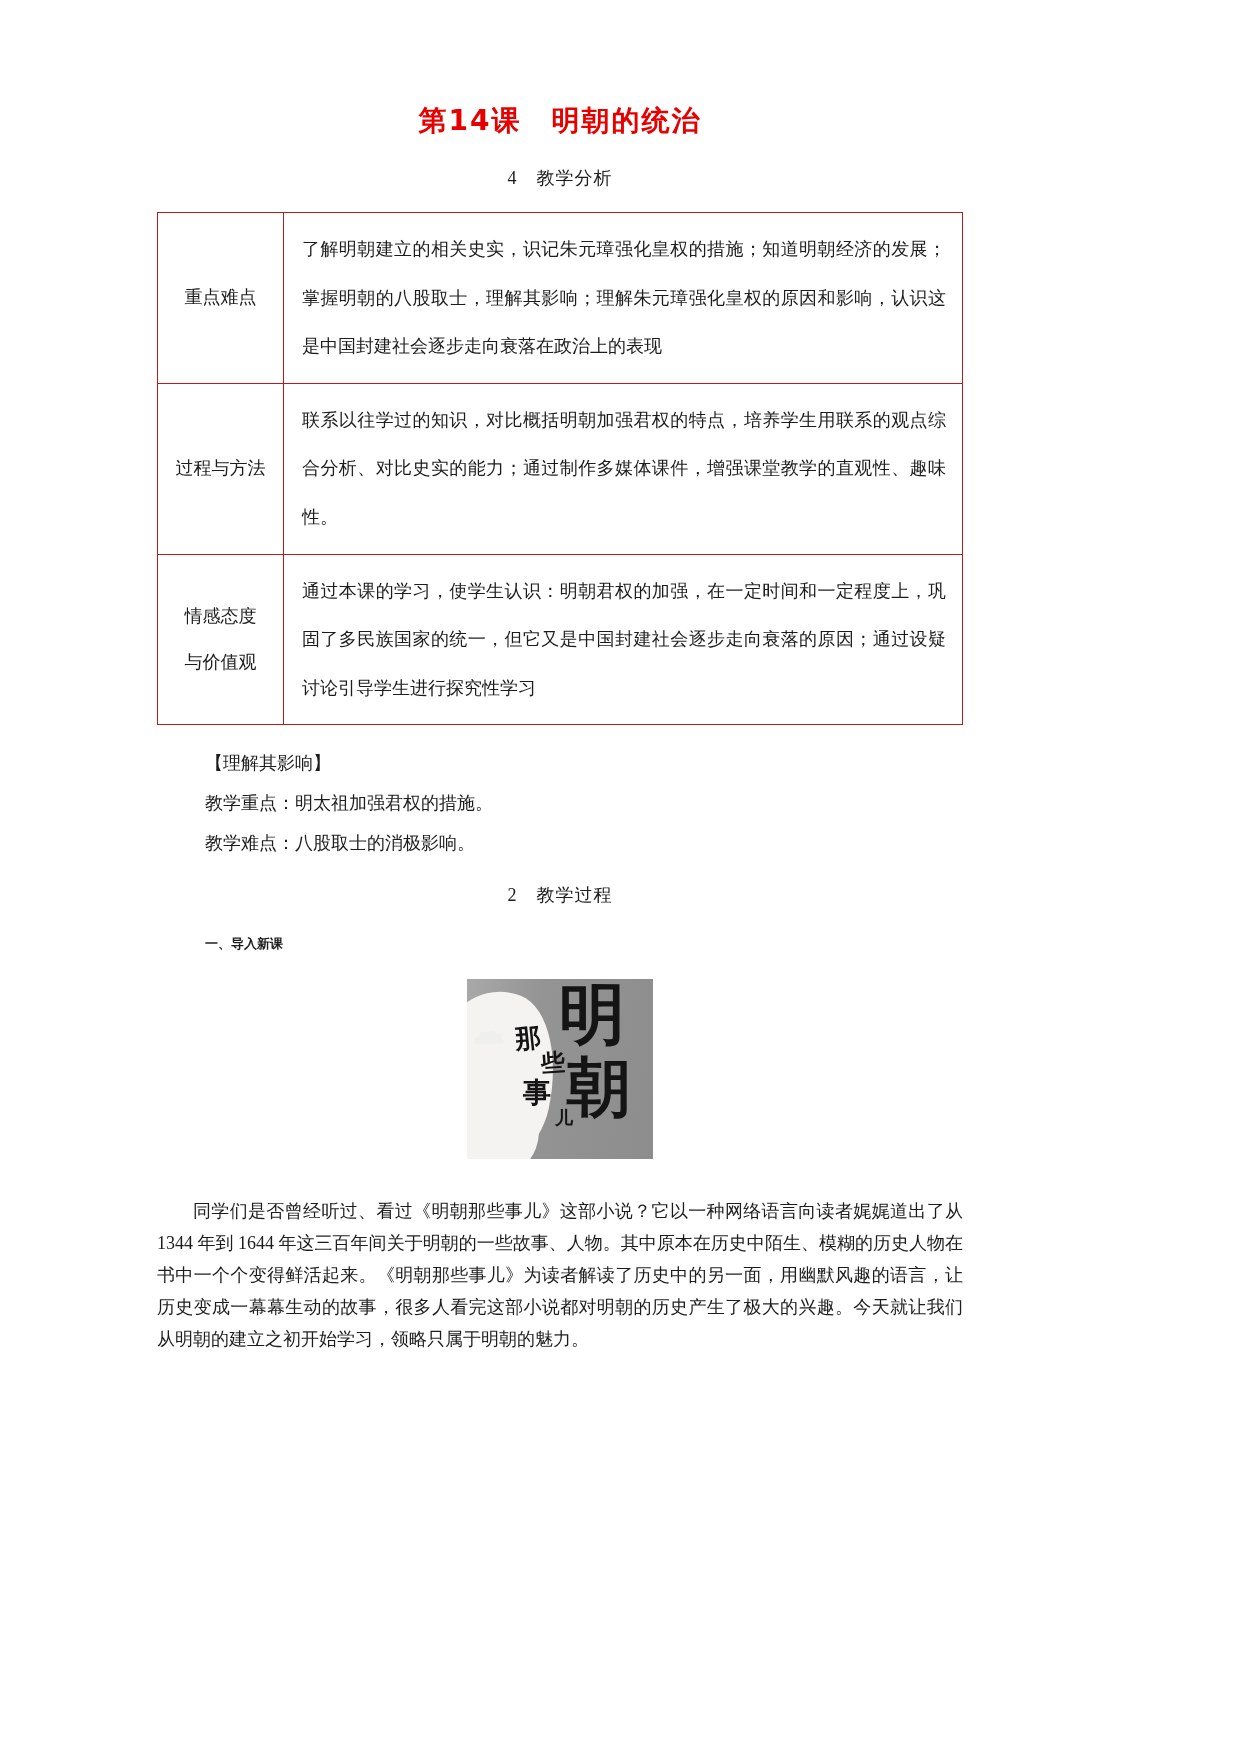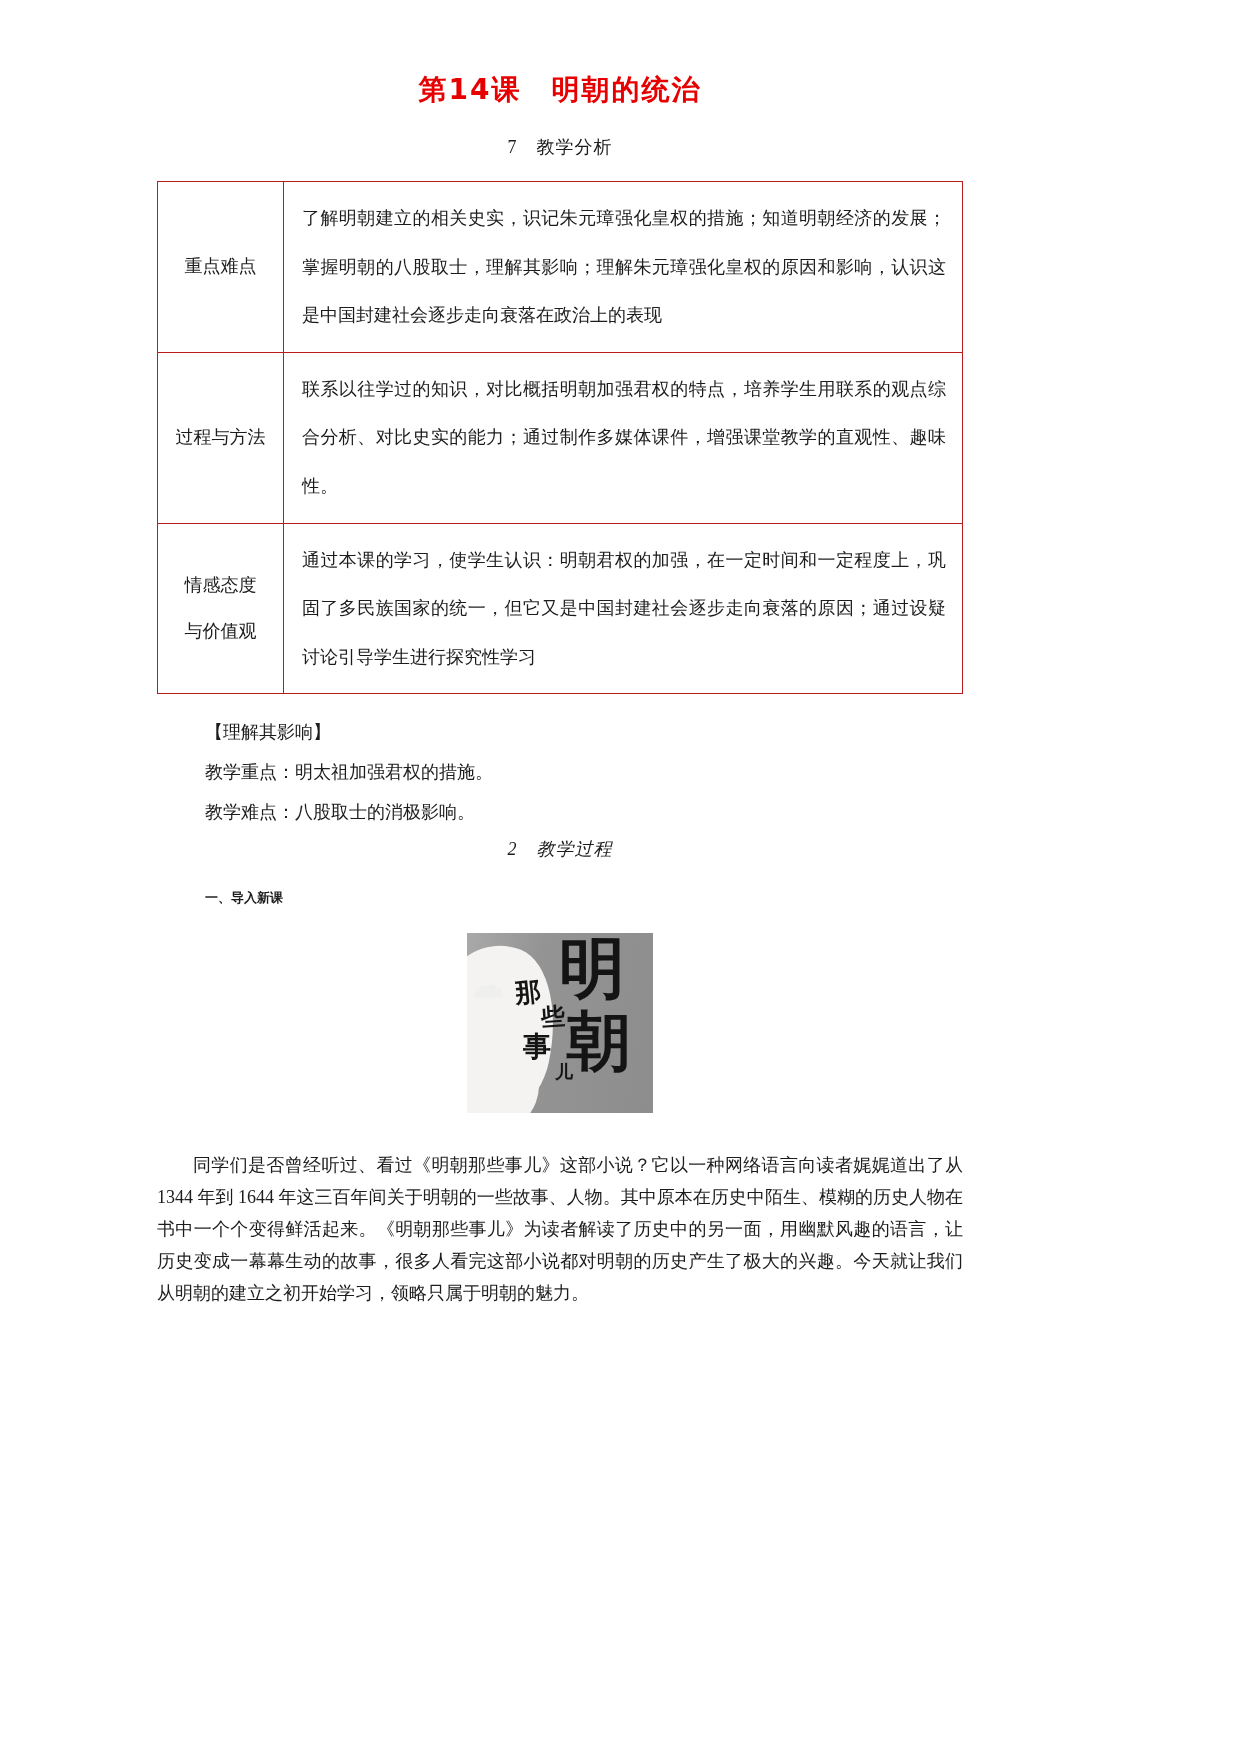--- a/index.html
+++ b/index.html
@@ -5,21 +5,21 @@
   * { margin: 0; padding: 0; box-sizing: border-box; }
   html, body { background: #ffffff; }
   .page {
     position: relative;
     width: 1241px;
     height: 1700px;
     margin: 0 auto;
     background: #ffffff;
     color: #1c1c1c;
     font-family: "Liberation Serif", "DejaVu Serif", serif;
-    padding: 71px 278px 60px 157px;
+    padding: 102px 278px 60px 157px;
     overflow: hidden;
   }
   .doc-title {
     text-align: center;
     color: #e60000;
     font-size: 28px;
     font-weight: bold;
     font-family: "DejaVu Sans", "Liberation Sans", sans-serif;
     letter-spacing: 2px;
     margin-bottom: 26px;
@@ -60,23 +60,22 @@
     margin-top: 26px;
     font-size: 18px;
     padding-left: 48px;
   }
   .point-line {
     margin-top: 16px;
     font-size: 18px;
     padding-left: 48px;
   }
   .section-heading.process {
-    margin-top: 13px;
+    margin-top: 28px;
     margin-bottom: 0;
-    font-style: italic;
   }
   .lead-in {
     margin-top: 28px;
     font-size: 13px;
     padding-left: 48px;
     font-weight: bold;
   }
   .cover {
     position: relative;
     width: 186px;
@@ -126,21 +125,21 @@
     text-indent: 2em;
   }
 </style>
 </head>
 <body>
 
 <div class="page">
 
   <div class="doc-title">第14课　明朝的统治</div>
 
-  <div class="section-heading">7　教学分析</div>
+  <div class="section-heading">4　教学分析</div>
 
 
   <table class="goals-table">
     <tbody>
       <tr>
         <td class="label-cell">
           <span>重点难点</span>
         </td>
         <td class="content-cell">了解明朝建立的相关史实，识记朱元璋强化皇权的措施；知道明朝经济的发展；掌握明朝的八股取士，理解其影响；理解朱元璋强化皇权的原因和影响，认识这是中国封建社会逐步走向衰落在政治上的表现</td>
       </tr>

